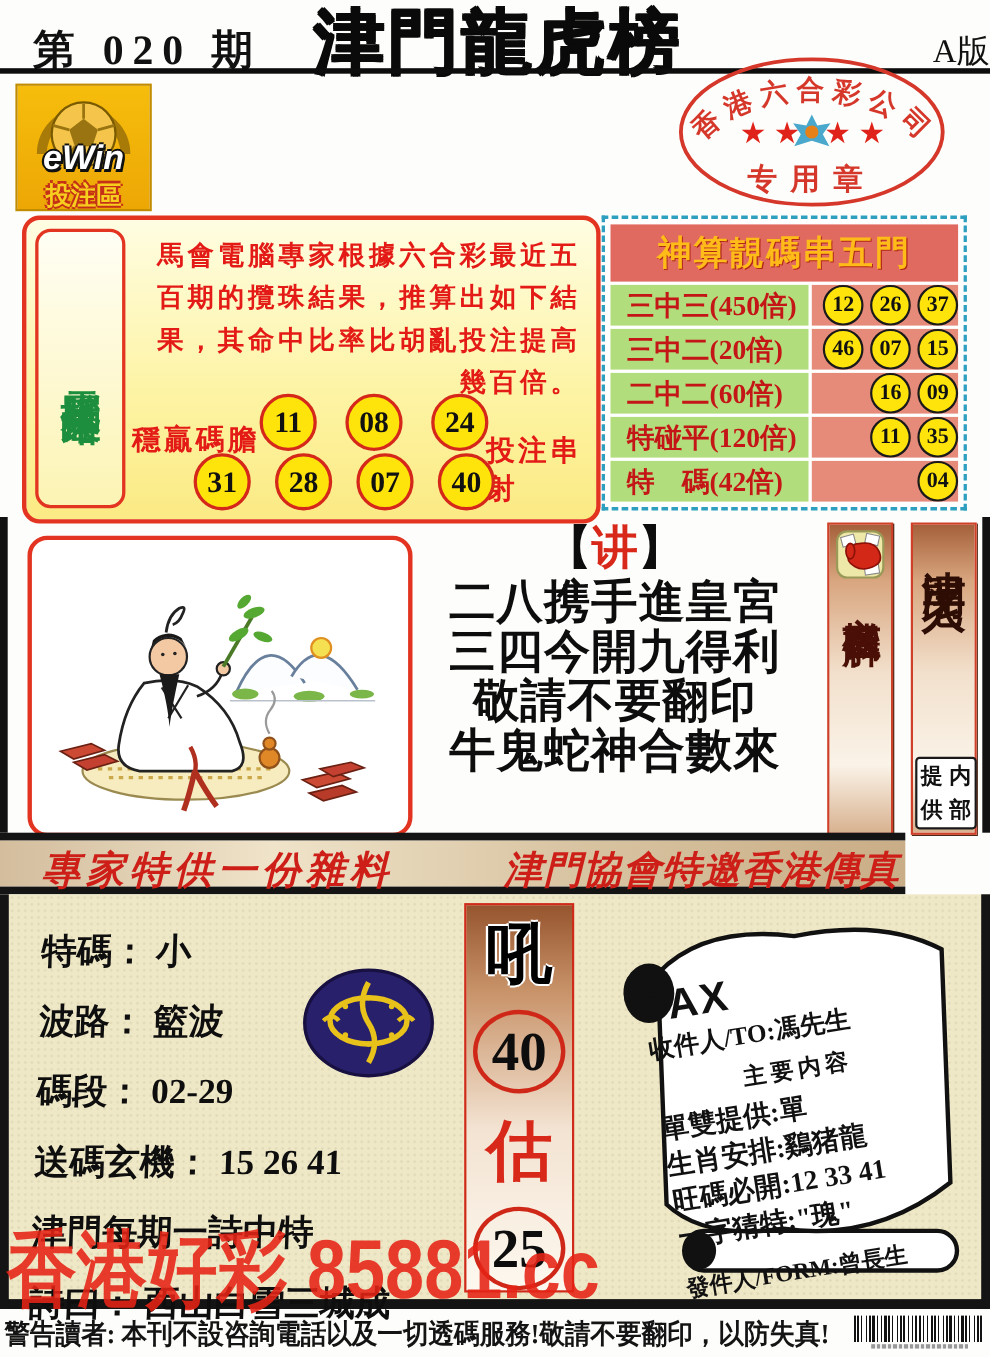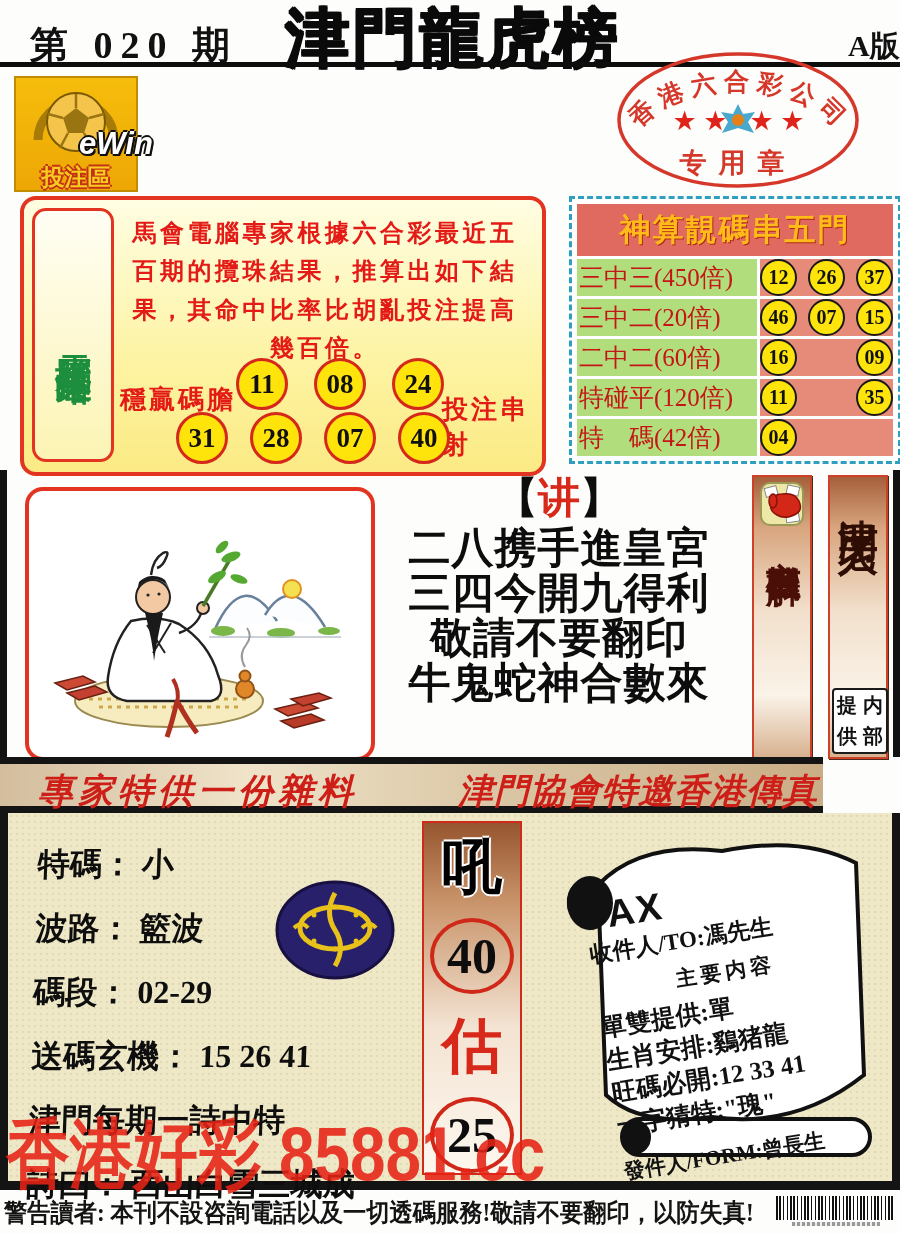--- a/index.html
+++ b/index.html
@@ -4,60 +4,60 @@
 <style>
   html,body{margin:0;padding:0;background:#888;}
   .page{position:relative;width:900px;height:1234px;background:#fdfdfb;overflow:hidden;
         font-family:"Liberation Serif","DejaVu Serif",serif;}
   .abs{position:absolute;}
 
   
   .issue{left:16px;top:20px;font-size:38px;font-weight:900;letter-spacing:8px;color:#111;margin-left:14px;}
   .main-title{left:242px;top:-6px;width:420px;text-align:center;font-size:64px;font-weight:900;
               letter-spacing:3px;color:#0a0a0a;text-shadow:2px 0 0 #0a0a0a,0 2px 0 #0a0a0a,2px 2px 0 #0a0a0a;}
-  .edition{left:848px;top:26px;font-size:30px;font-weight:700;color:#111;}
+  .edition{left:848px;top:26px;font-size:30px;font-weight:400;color:#111;}
   .header-line{left:0;top:62px;width:900px;height:5px;background:#0d0d0d;}
 
   
   .ewin{left:14px;top:76px;width:120px;height:112px;background:linear-gradient(180deg,#f6bd0c,#eda705);
         border:2px solid #c28c00;}
   .ewin-brand{position:absolute;left:0;top:48px;width:120px;text-align:center;font-size:31px;font-weight:900;
         font-style:italic;color:#fff;font-family:"Liberation Sans",sans-serif;
-        text-shadow:-2px 0 #111,2px 0 #111,0 -2px #111,0 2px #111,2px 2px #111;padding-left:40px;}
+        text-shadow:-2px 0 #111,2px 0 #111,0 -2px #111,0 2px #111,2px 2px #111;}
   .ewin-area{position:absolute;left:0;top:84px;width:120px;text-align:center;font-size:23px;font-weight:900;
         color:#f7cd1e;text-shadow:-2px 0 #c43018,2px 0 #c43018,0 -2px #c43018,0 2px #c43018;}
 
   
   .stamp{left:612px;top:48px;width:252px;height:142px;}
 
   
   .sbox{left:20px;top:196px;width:518px;height:272px;border:4px solid #e23420;border-radius:16px;
         background:linear-gradient(180deg,#fffde2 0%,#fdf3a2 60%,#fbea84 100%);}
   .sbox-side{position:absolute;left:8px;top:8px;width:76px;height:248px;border:3px solid #e23420;border-radius:14px;
         background:linear-gradient(180deg,#fffef4,#fcf4b4);display:flex;align-items:center;justify-content:center;
         writing-mode:vertical-rl;text-orientation:upright;font-size:36px;font-weight:900;color:#1d8e3d;letter-spacing:3px;}
   .sbox-para{position:absolute;left:98px;top:14px;width:406px;font-size:24px;font-weight:900;color:#e31a16;
-        line-height:1.6;letter-spacing:3.5px;text-align:center;}
+        line-height:1.6;letter-spacing:3.5px;text-align:right;}
   .lbl-red{font-size:26px;font-weight:900;color:#e31a16;letter-spacing:3px;}
   .num-circle{width:46px;height:46px;border-radius:50%;background:#ffe40c;border:3px solid #d5281b;
         display:flex;align-items:center;justify-content:center;font-size:27px;font-weight:900;color:#111;
         font-family:"Liberation Serif",serif;}
   .srow1{position:absolute;left:212px;top:158px;display:flex;gap:26px;}
   .srow2{position:absolute;left:152px;top:212px;display:flex;gap:22px;}
   .slbl1{position:absolute;left:96px;top:182px;}
   .slbl2{position:absolute;left:418px;top:192px;}
 
   
-  .ctable{left:569px;top:196px;width:332px;border:3px dashed #2f9fc0;background:#fff;padding:5px;box-sizing:border-box;}
+  .ctable{left:547px;top:196px;width:332px;border:3px dashed #2f9fc0;background:#fff;padding:5px;box-sizing:border-box;}
   .ctable-head{height:52px;background:#e06a60;display:flex;align-items:center;justify-content:center;
         font-size:31px;font-weight:900;color:#ffbb18;letter-spacing:2px;text-shadow:1px 1px 0 #b02818;}
   .ctable-rows{margin-top:3px;display:grid;grid-auto-rows:37px;row-gap:3px;}
   .crow{display:grid;grid-template-columns:180px 1fr;column-gap:3px;}
-  .ccell-l{background:#b2dd7c;display:flex;align-items:center;padding-left:2px;font-size:25px;font-weight:400;color:#c41616;}
-  .ccell-r{background:#e68a7a;display:flex;align-items:center;justify-content:space-between;gap:6px;}
+  .ccell-l{background:#b2dd7c;display:flex;align-items:center;padding-left:15px;font-size:25px;font-weight:700;color:#c41616;}
+  .ccell-r{background:#e68a7a;display:flex;align-items:center;justify-content:flex-end;gap:6px;}
   .tnum{width:33px;height:33px;border-radius:50%;background:#ffe40c;border:2px solid #1a1a1a;display:flex;
         align-items:center;justify-content:center;font-size:20px;font-weight:900;color:#111;}
 
   
   .mid-border-l{left:0;top:470px;width:7px;height:287px;background:#121212;}
   .mid-border-r{left:893px;top:470px;width:7px;height:287px;background:#121212;}
   .illu{left:25px;top:487px;width:342px;height:266px;border:4px solid #e23420;border-radius:18px;background:#fff;overflow:hidden;}
 
   .poem{left:378px;top:470px;width:362px;text-align:center;color:#0d0d0d;}
   .poem-head{font-size:42px;font-weight:900;}

